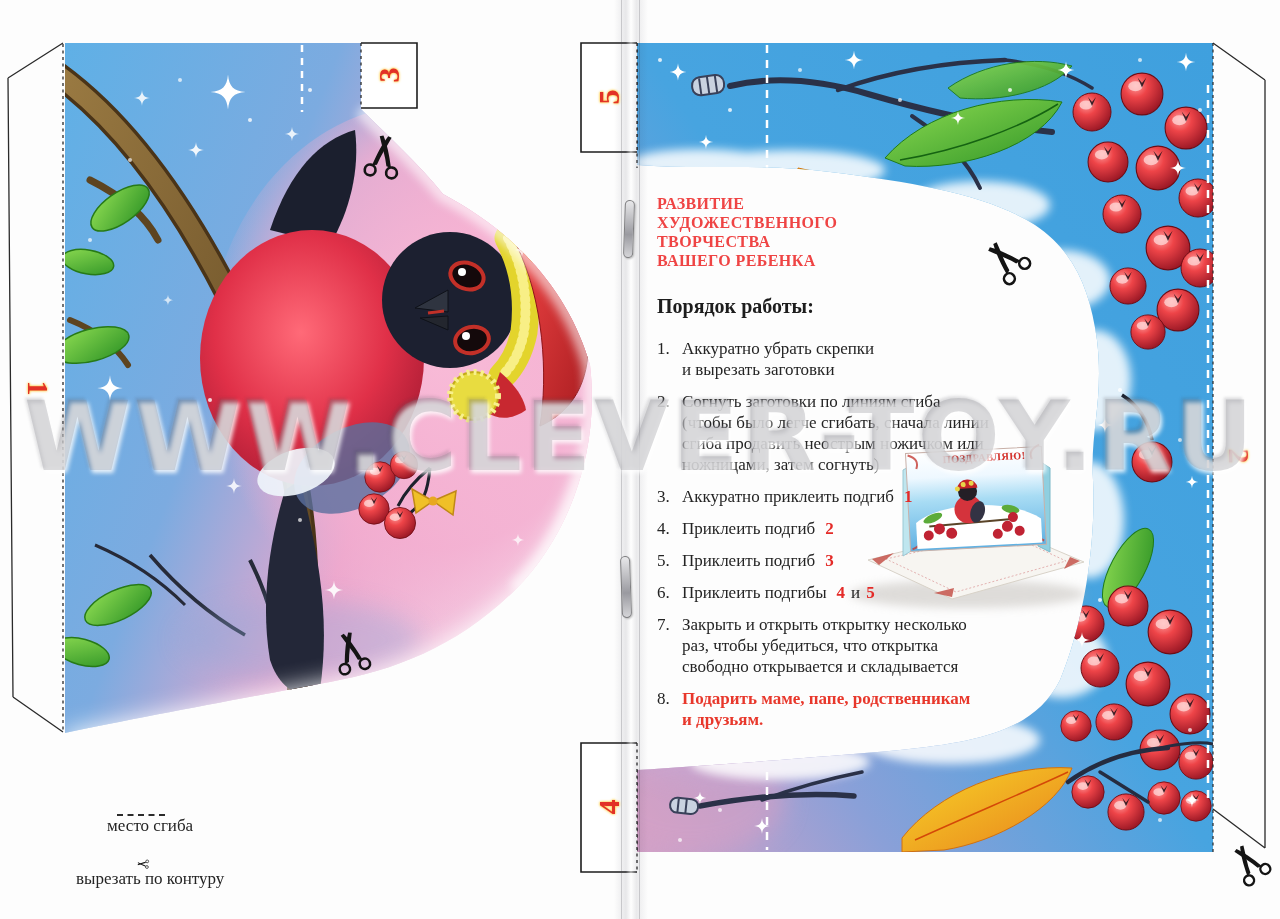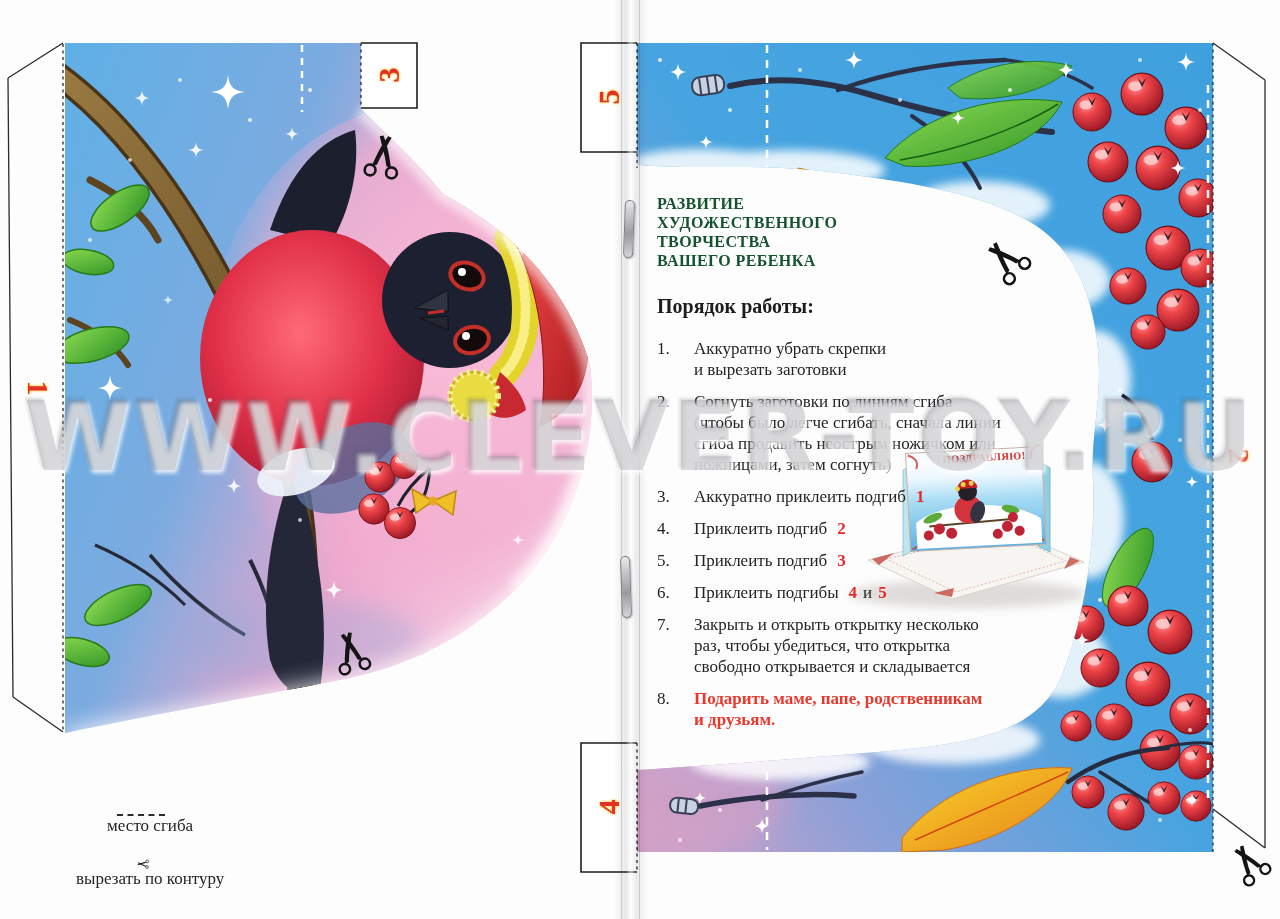--- a/index.html
+++ b/index.html
@@ -13,27 +13,27 @@
   .spine:before,.spine:after{content:"";position:absolute;top:0;bottom:0;width:1px;background:rgba(60,60,70,.22);}
   .spine:before{left:7px}.spine:after{left:25px}
   .staple{position:absolute;width:8px;border:1.5px solid #7e7e80;border-radius:5px;
           background:linear-gradient(180deg,#e8e8ea,#9a9aa0 60%,#d5d5d8);box-shadow:1px 1px 2px rgba(0,0,0,.25);}
   
   .tabnum{position:absolute;width:36px;height:36px;display:flex;align-items:center;justify-content:center;
           font:bold 30px "Liberation Serif",serif;color:#e23127;
           text-shadow:0 0 2px #ffcf3f,0 0 3px #ffc73f;}
   
   .title{position:absolute;left:657px;top:194px;font-weight:bold;font-size:16px;line-height:19px;
-         color:#14532d;letter-spacing:.4px;}
+         color:#ef4444;letter-spacing:.4px;}
   .heading{position:absolute;left:657px;top:295px;font-size:20px;font-weight:bold;color:#1d1d1d;}
   .heading span{text-underline-offset:3px;}
   .steps{position:absolute;left:657px;top:338px;width:405px;font-size:17px;line-height:21px;color:#242424;}
   .step{display:flex;margin-bottom:11px;}
   .step-num{width:25px;flex:none;}
-  .line{display:block;margin-left:12px;}
+  .line{display:block;}
   .red{color:#e42b28;font-weight:bold;}
   .ref{margin-left:10px;}
   .conj{margin:0 6px;}
   .step-red{color:#e8372b;font-weight:bold;}
   
   .legend{position:absolute;left:76px;top:814px;font-size:17px;color:#242424;}
   .legend-row{display:flex;align-items:center;margin-bottom:15px;height:30px;flex-direction:column;}
   .dash-sample{width:48px;height:0;border-top:2.5px dashed #2b2b2b;margin-right:18px;}
   .legend-sc{width:46px;height:32px;margin-right:14px;}
   .legend-label{white-space:nowrap;}

